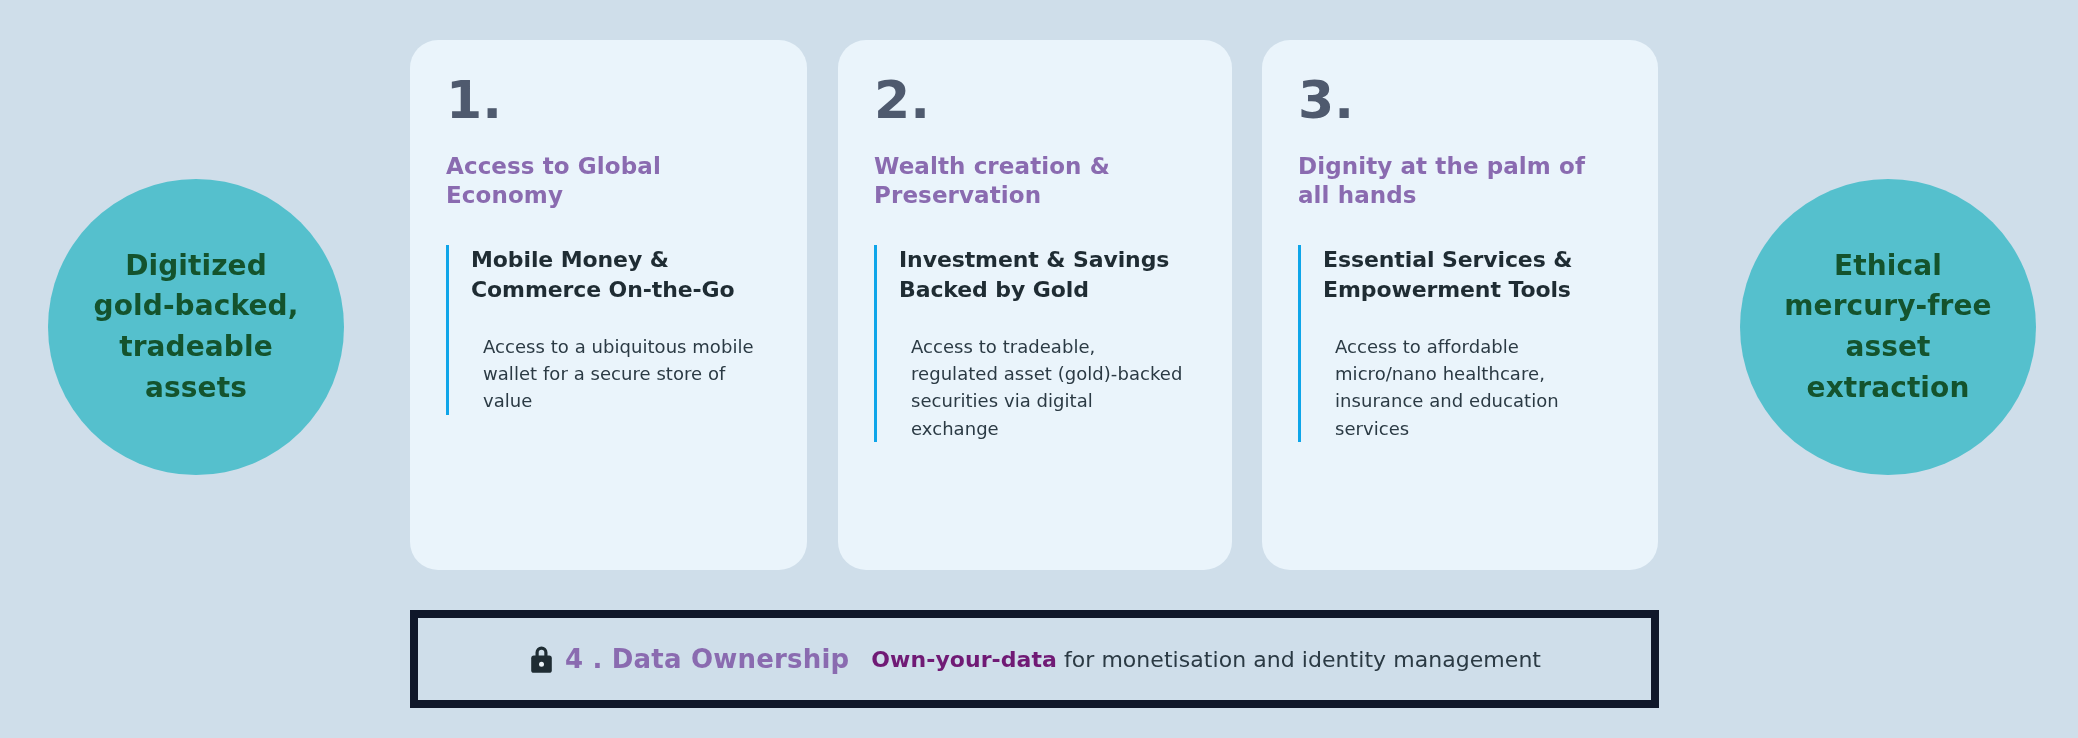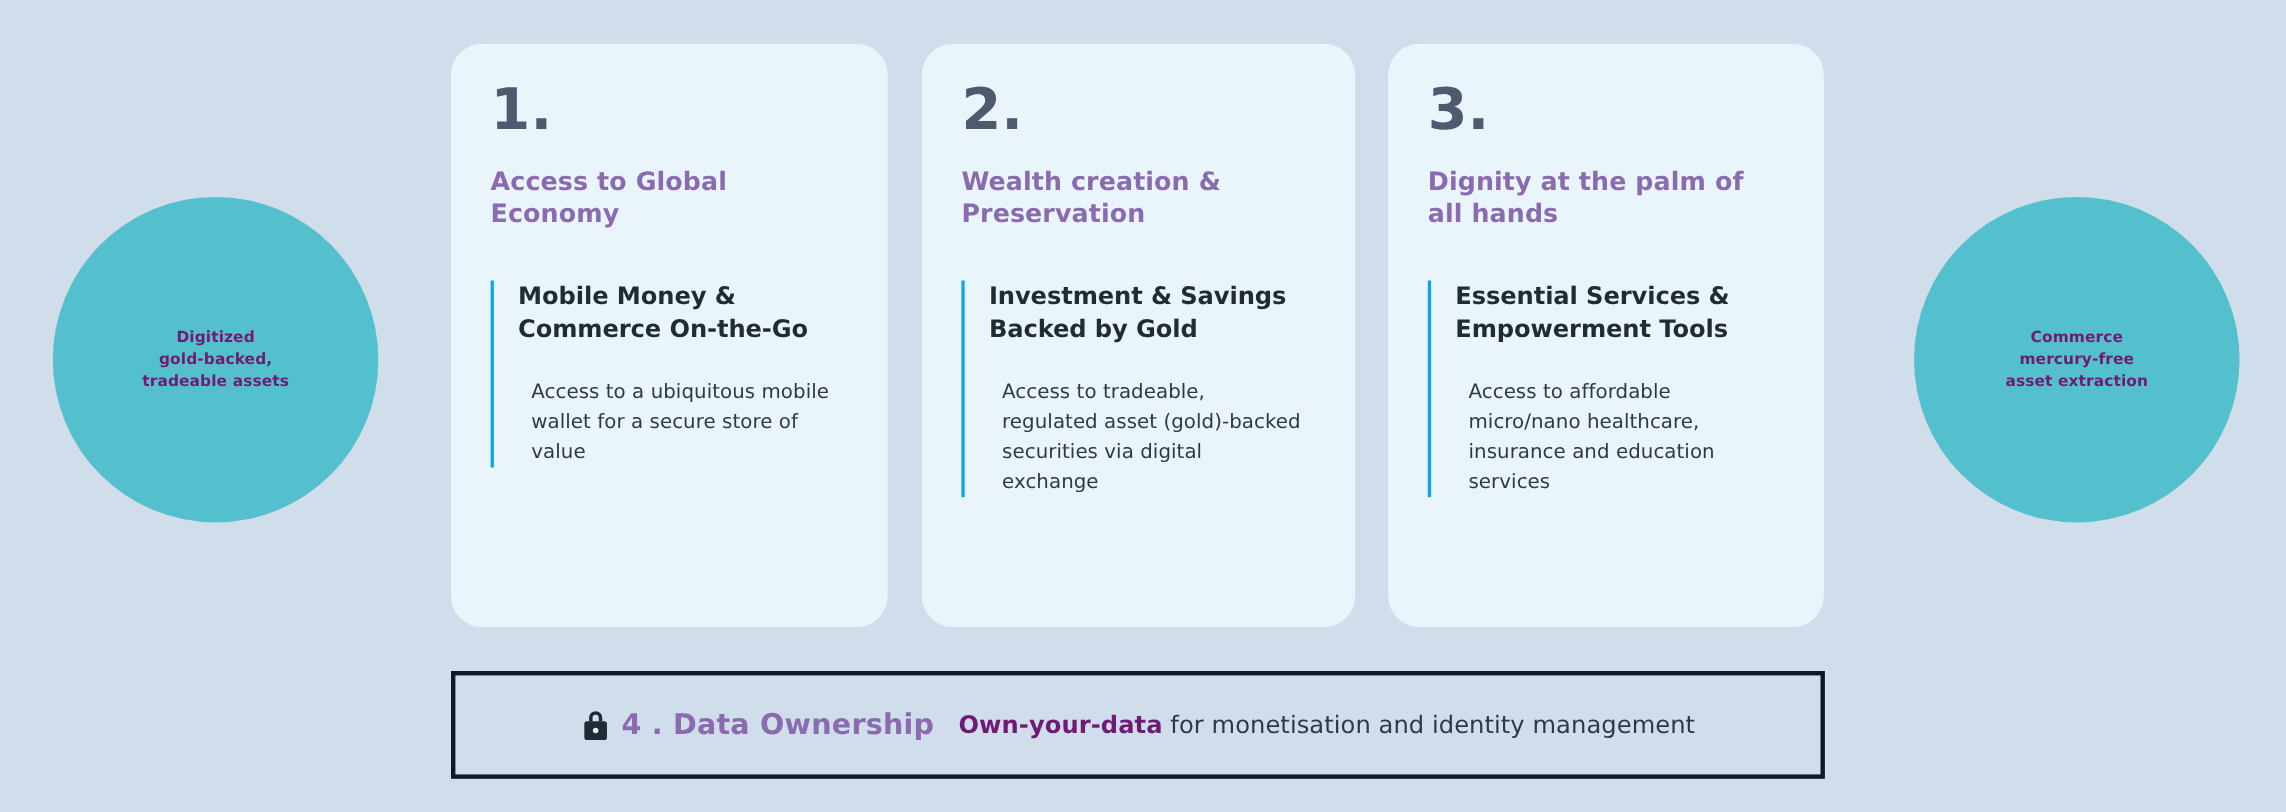--- a/index.html
+++ b/index.html
@@ -18,22 +18,22 @@
     position:absolute;
     width:296px;height:296px;
     border-radius:50%;
     background:#55c0cd;
     display:flex;align-items:center;justify-content:center;
     text-align:center;
   }
   .circle-left{left:48px;top:179px;}
   .circle-right{left:1740px;top:179px;}
   .circle-text{
-    color:#701a75;
-    font-size:14px;
+    color:#14532d;
+    font-size:28px;
     font-weight:bold;
     line-height:1.45;
     letter-spacing:.1px;
     padding:0 26px;
   }
 
   
   .card{
     position:absolute;
     top:40px;
@@ -53,21 +53,21 @@
     color:#4f5a6e;
     line-height:1;
     letter-spacing:0px;
     margin:0 0 26px 0;
   }
   .card-title{
     font-size:23px;
     font-weight:bold;
     color:#8a6bb0;
     line-height:1.28;
-    margin:0 0 44px 0;
+    margin:0 0 34px 0;
     letter-spacing:.1px;
   }
   .card-body{
     border-left:3px solid #0ea5e9;
     padding-left:22px;
   }
   .card-subtitle{
     font-size:22px;
     font-weight:bold;
     color:#1f2c33;
@@ -82,21 +82,21 @@
     margin:12px;
     letter-spacing:.05px;
   }
 
   
   .footer-bar{
     position:absolute;
     left:410px;top:610px;
     width:1249px;height:98px;
     box-sizing:border-box;
-    border:4px solid #0f172a;
+    border:8px solid #0f172a;
     background:#cfdeea;
     display:flex;
     align-items:center;
     justify-content:center;
   }
   .footer-inner{display:flex;align-items:center;gap:0;}
   .lock-icon{
     display:inline-block;
     width:27px;height:30px;
     position:relative;
@@ -155,21 +155,21 @@
     <div class="card-number">3.</div>
     <div class="card-title">Dignity at the palm of all hands</div>
     <div class="card-body">
       <div class="card-subtitle">Essential Services &amp; Empowerment Tools</div>
       <div class="card-desc">Access to affordable micro/nano healthcare, insurance and education services</div>
     </div>
   </div>
 
   <div class="circle circle-right">
     <div class="circle-text">
-      <span>Commerce</span><br>
+      <span>Ethical</span><br>
       <span>mercury-free</span><br>
       <span>asset extraction</span>
     </div>
   </div>
 
   <div class="footer-bar">
     <div class="footer-inner">
       <span class="lock-icon">
         <svg width="27" height="30" viewBox="0 0 27 30" aria-hidden="true">
           <path d="M7.5 12 V8.5 a6 6 0 0 1 12 0 V12 h-3.2 V8.5 a2.8 2.8 0 0 0 -5.6 0 V12 Z" fill="#1f2c33"></path>

